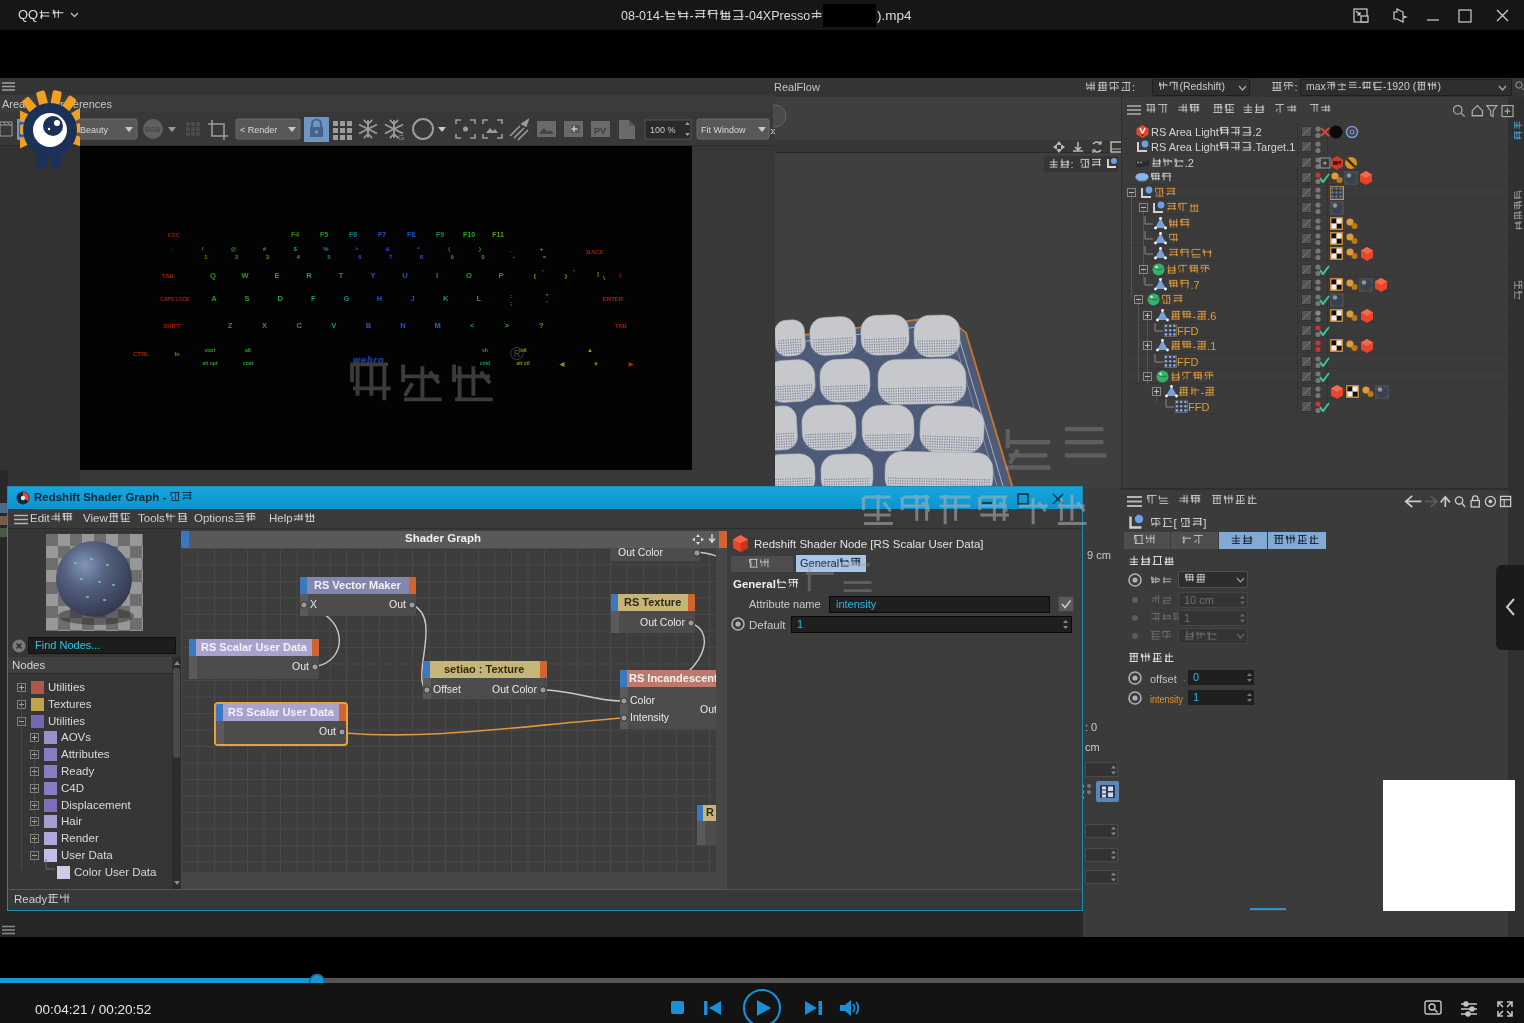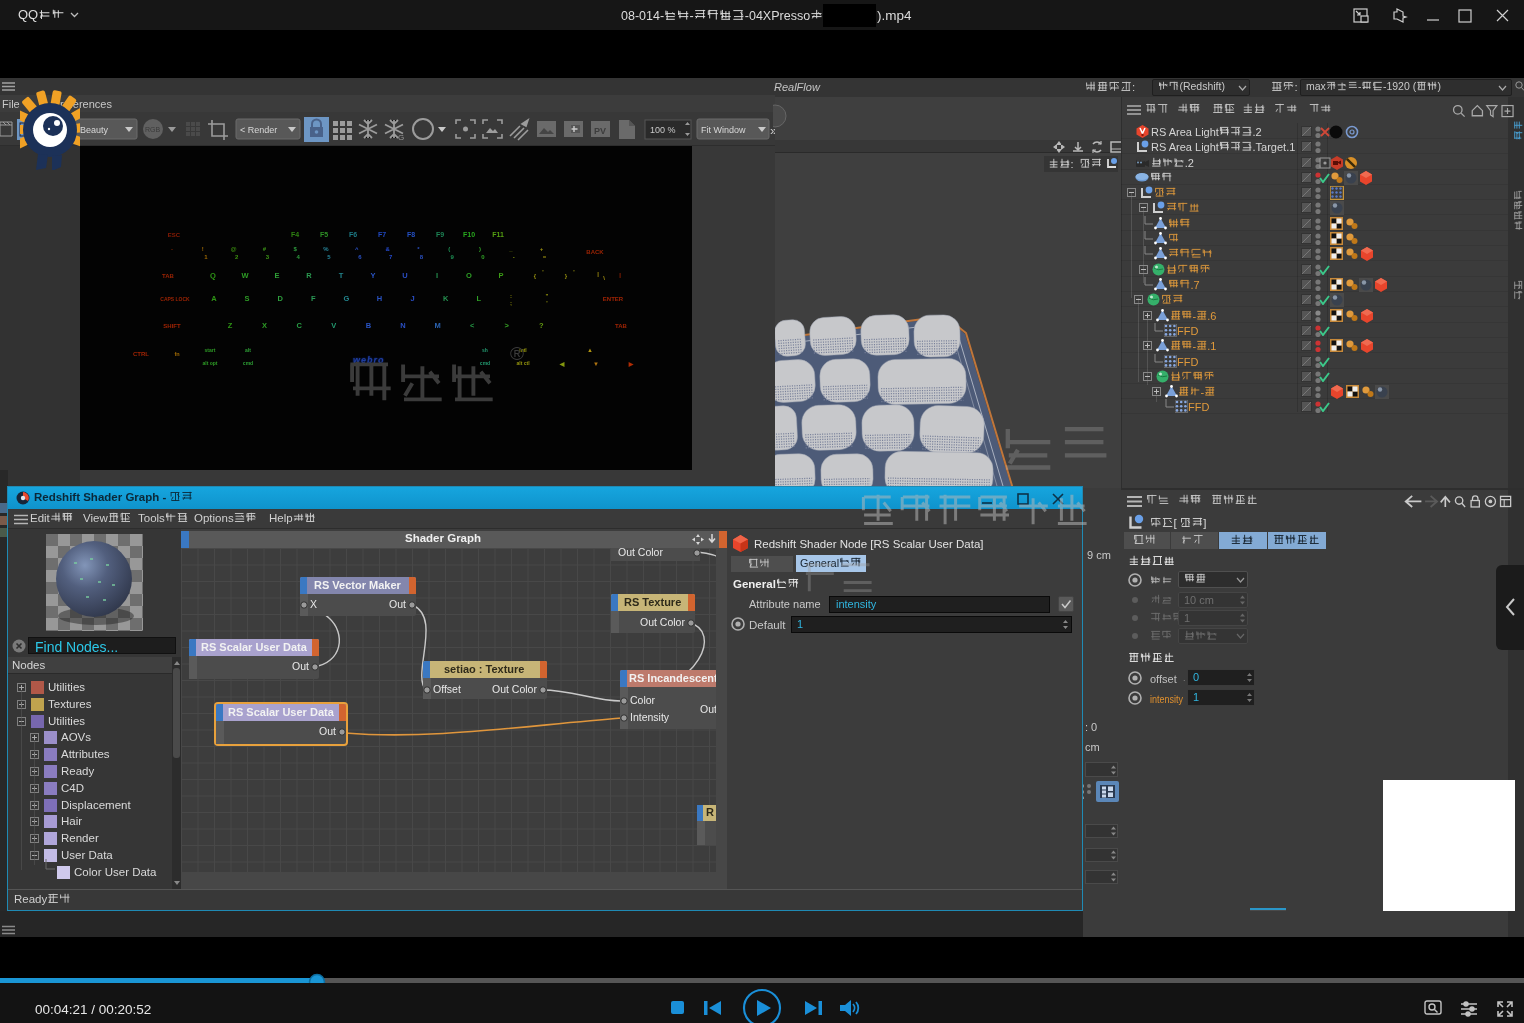--- a/index.html
+++ b/index.html
@@ -58,21 +58,21 @@
       </svg>
     </div>
 <div class="a" style="left:0px;top:78px;width:1524px;height:19px;background:#343434;"></div>
 <div class="a" style="left:2px;top:81px;">
       <svg width="14" height="11" viewBox="0 0 14 11">
         <g stroke="#a0a0a0" stroke-width="1.4">
           <path d="M0 2h13M0 5.5h13M0 9h13"></path>
         </g>
       </svg>
     </div>
-<div class="a" style="left:774px;top:81px;font-size:11px;color:#c4c4c4;white-space:nowrap;font-style:italic;">RealFlow</div>
+<div class="a" style="left:774px;top:81px;font-size:11px;color:#c4c4c4;white-space:nowrap;">RealFlow</div>
 <div class="a" style="left:1085px;top:81px;">
       <svg width="52" height="14" viewBox="0 0 52 14">
         <g stroke="#c9c9c9" fill="none" stroke-linecap="butt">
           <path d="M1.8 4.2H9.9M1.2 7.0H9.9M6.1 0.8V9.7M9.0 0.8V9.7M3.7 5.8L2.1 8.7M1.6 1.5V5.5" stroke-width="0.90"></path>
           <path d="M13.6 1.5H21.6M12.9 4.2H22.3M13.6 7.0H21.6M12.9 9.5H21.6M14.6 1.9V8.7M17.8 0.8V8.7M20.8 1.9V8.7M15.5 5.8L13.8 8.7" stroke-width="0.90"></path>
           <path d="M24.7 1.5H34.0M24.7 7.0H34.0M29.5 0.8V9.7M31.2 3.2L33.3 5.8M27.2 5.8L25.5 8.7M25.1 1.5V5.5" stroke-width="0.90"></path>
           <path d="M37.0 1.5H45.7M36.4 9.5H45.1M41.3 0.8V8.7M44.2 1.9V9.7M38.9 5.8L37.2 8.7" stroke-width="0.90"></path>
         </g>
         <text x="46.9" y="9.9" font-size="11.5px" font-weight="normal" fill="#c9c9c9">:</text>
       </svg>
@@ -124,21 +124,21 @@
         <path d="M1 1 L4.5 5 L8 1" stroke="#aaa" stroke-width="1.2" fill="none"></path>
       </svg>
     </div>
 <div class="a" style="left:1514px;top:80px;">
       <svg width="10" height="14" viewBox="0 0 10 14">
         <circle cx="5" cy="5" r="3.2" stroke="#999" fill="none"></circle>
         <path d="M7.5 7.5 l2.5 3" stroke="#999"></path>
       </svg>
     </div>
 <div class="a" style="left:0px;top:95px;width:775px;height:17px;background:#3c3c3c;"></div>
-<div class="a" style="left:2px;top:98px;font-size:11px;color:#c8c8c8;white-space:nowrap;">File</div>
+<div class="a" style="left:2px;top:98px;font-size:11px;color:#c8c8c8;white-space:nowrap;">Area</div>
 <div class="a" style="left:60px;top:98px;font-size:11px;color:#c8c8c8;white-space:nowrap;">references</div>
 <div class="a" style="left:0px;top:112px;width:775px;height:34px;background:#383838;border-bottom:1px solid #2d2d2d;"></div>
 <div class="a" style="left:0px;top:146px;width:80px;height:342px;background:#323232;"></div>
 <div class="a" style="left:692px;top:146px;width:83px;height:342px;background:#383838;"></div>
 <div class="a" style="left:80px;top:470px;width:612px;height:18px;background:#383838;"></div>
 <div class="a" style="left:0px;top:116px;">
       <svg width="790" height="27" viewBox="0 0 790 27">
         <path d="M0 6 h12 v14 h-12 z M0 9 h12 M3 6 l3 3 M7 6 l3 3" stroke="#9c9c9c" fill="none"></path>
         <rect x="17" y="3" width="21" height="21" fill="#6d96c4"></rect>
         <rect x="20" y="7" width="15" height="13" fill="none" stroke="#223"></rect>
@@ -2005,21 +2005,21 @@
         </g>
       </svg>
     </div>
 <div class="a" style="left:12px;top:639px;">
       <svg width="14" height="14" viewBox="0 0 14 14">
         <circle cx="7" cy="7" r="6.5" fill="#7a7a7a"></circle>
         <path d="M4.5 4.5 l5 5 M9.5 4.5 l-5 5" stroke="#2e2e2e" stroke-width="1.6"></path>
       </svg>
     </div>
 <div class="a" style="left:28px;top:637px;width:148px;height:17px;background:#1d1d1d;border:1px solid #111;"></div>
-<div class="a" style="left:35px;top:639px;font-size:14px;color:#2cc8e8;white-space:nowrap;">Find Nodes...</div>
+<div class="a" style="left:35px;top:639px;font-size:11px;color:#2cc8e8;white-space:nowrap;">Find Nodes...</div>
 <div class="a" style="left:8px;top:657px;width:165px;height:17px;background:#404040;border-bottom:1px solid #2a2a2a;"></div>
 <div class="a" style="left:12px;top:659px;font-size:11.5px;color:#d5d5d5;white-space:nowrap;">Nodes</div>
 <div class="a" style="left:172px;top:657px;width:9px;height:233px;background:#2c2c2c;"></div>
 <div class="a" style="left:173px;top:659px;">
       <svg width="8" height="8" viewBox="0 0 8 8">
         <path d="M1 6 L4 2 L7 6 z" fill="#888"></path>
       </svg>
     </div>
 <div class="a" style="left:173px;top:879px;">
       <svg width="8" height="8" viewBox="0 0 8 8">

